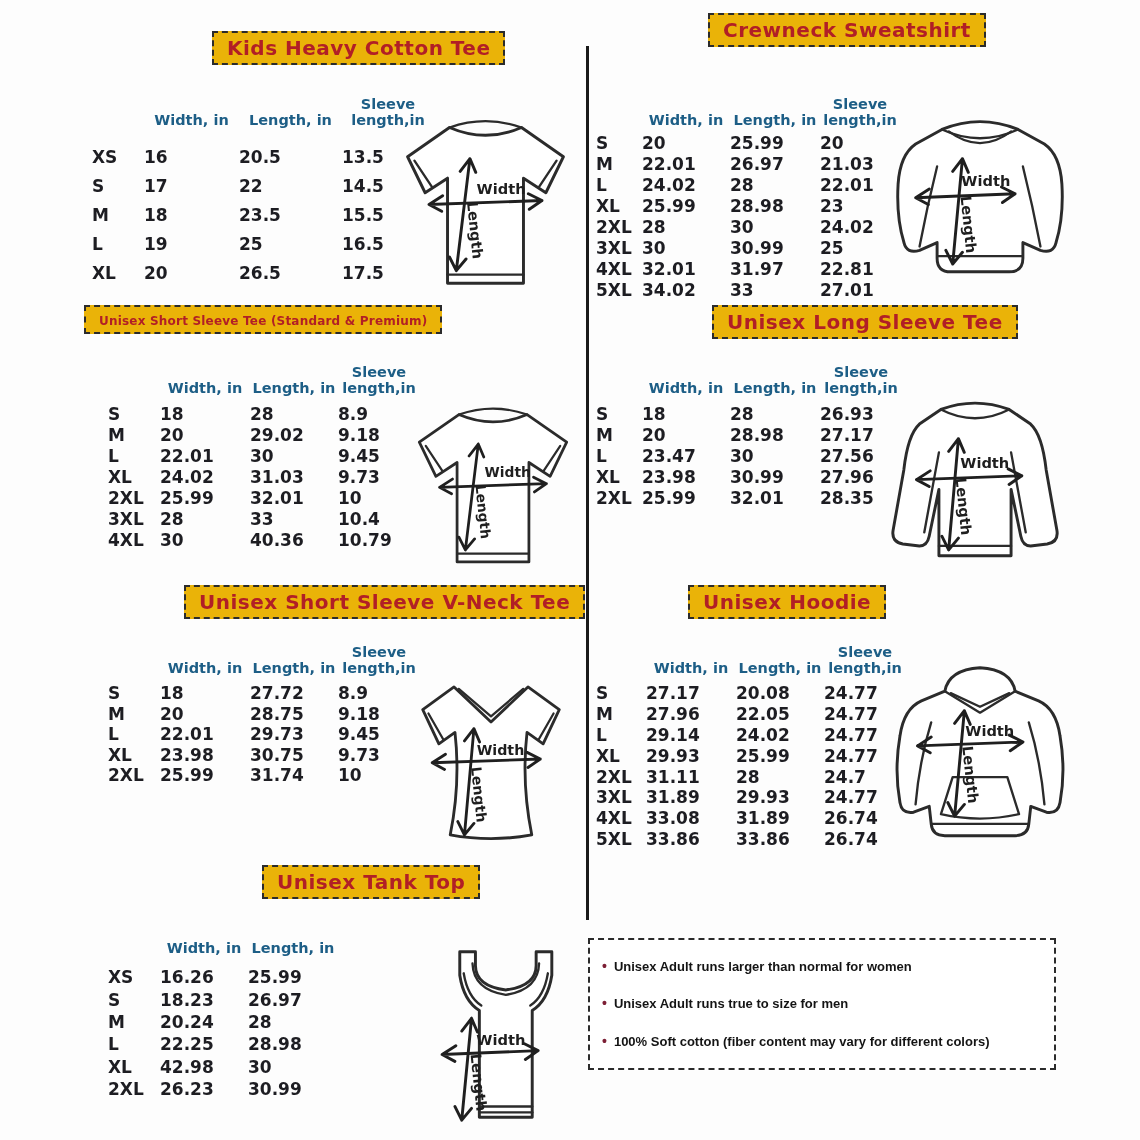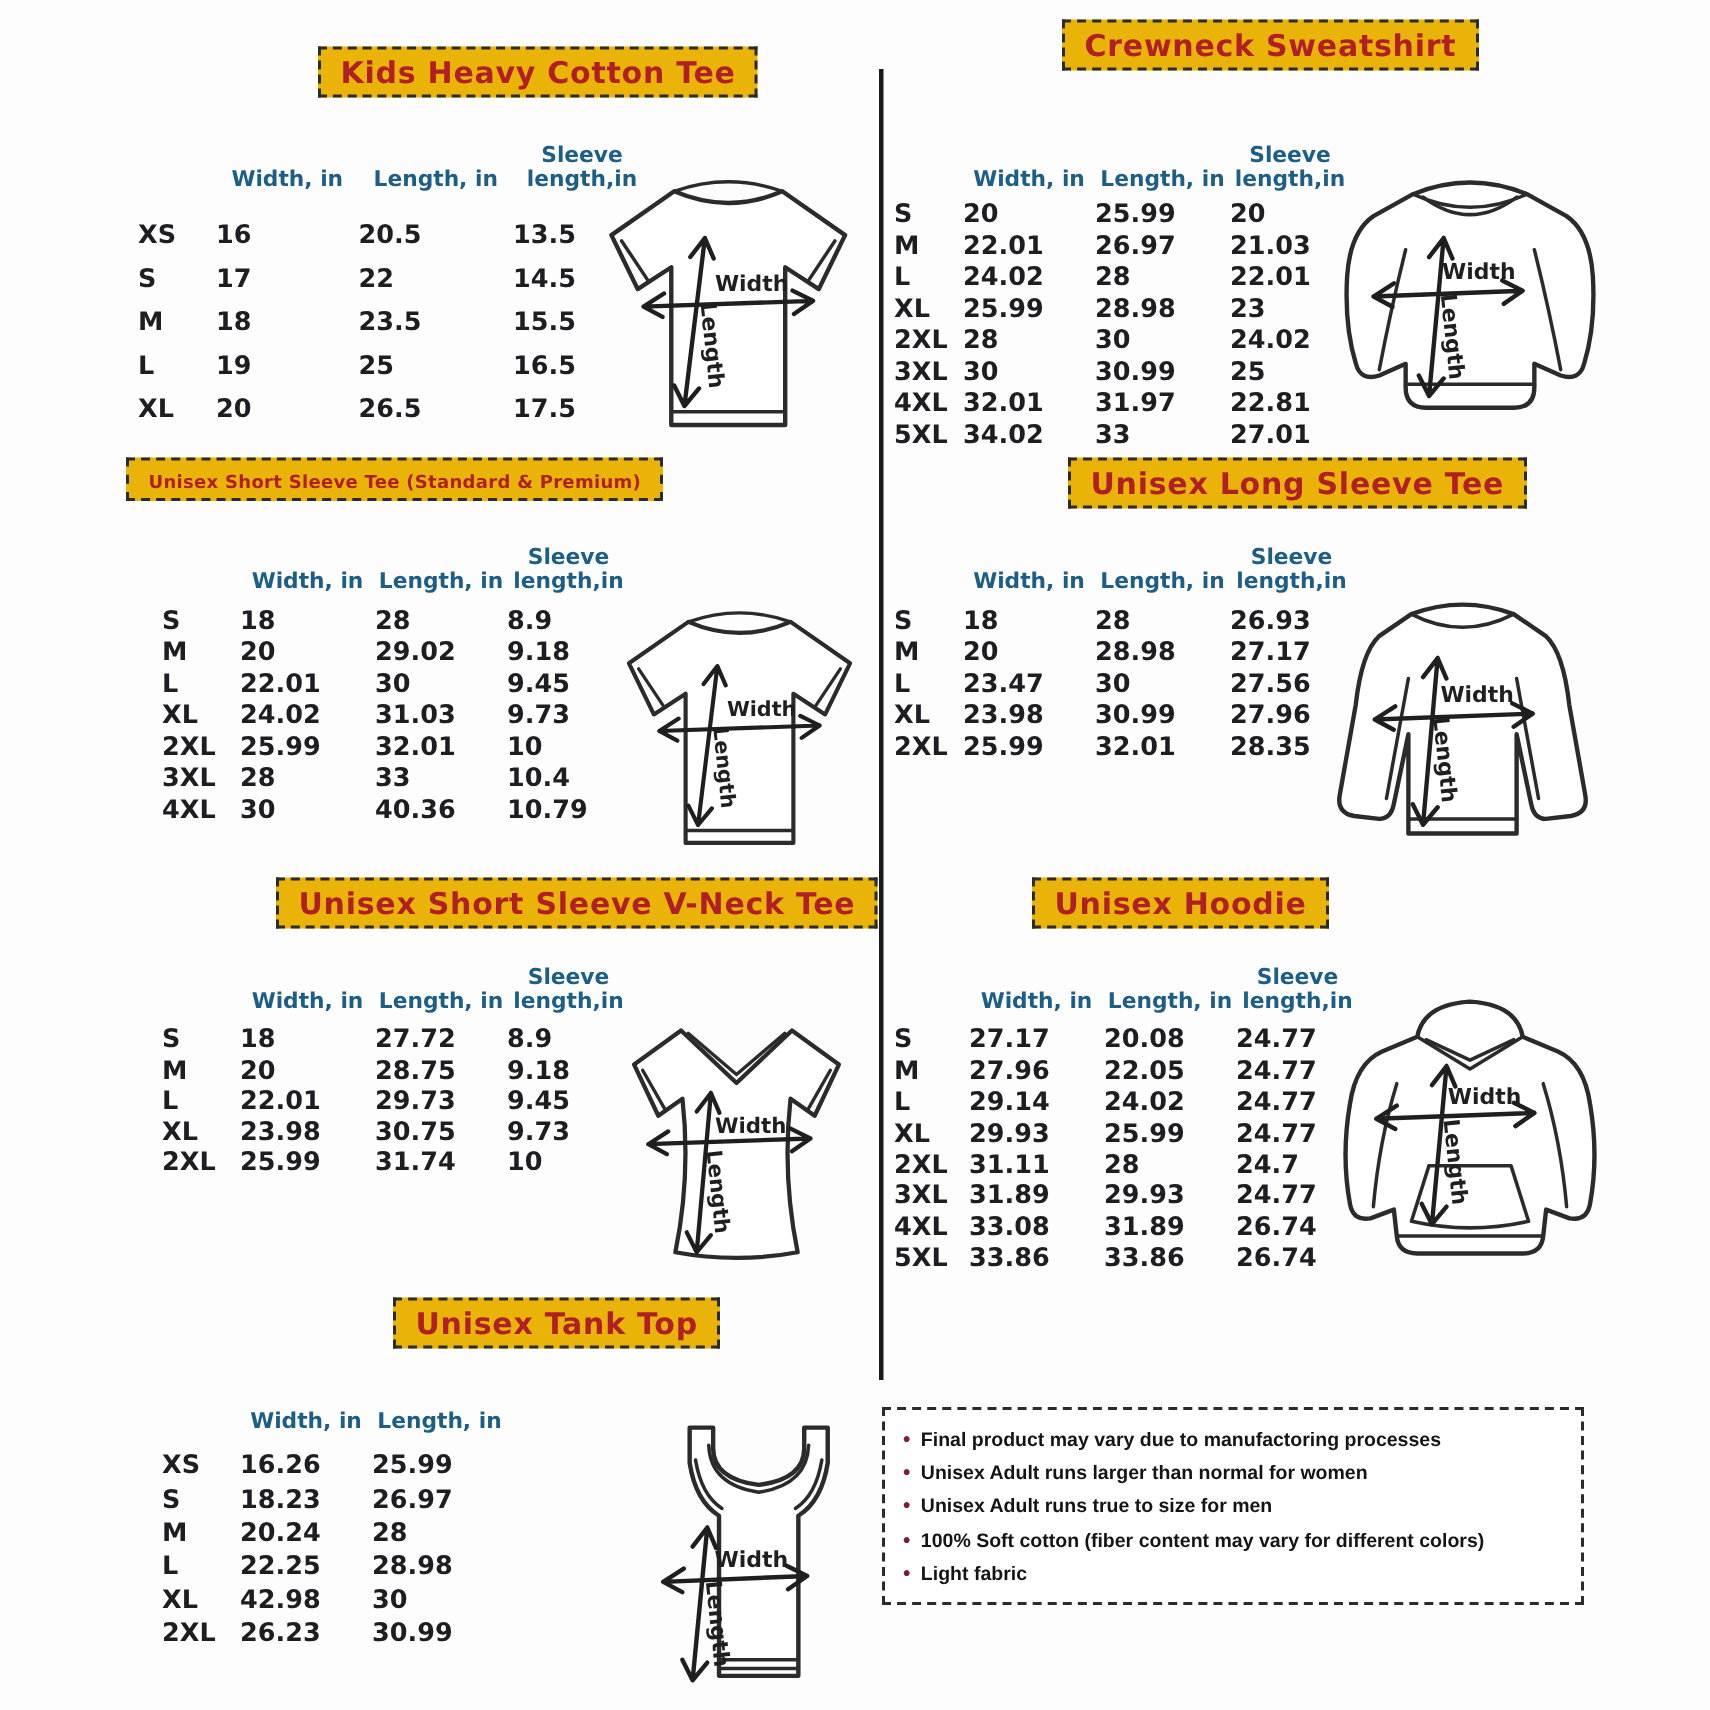--- a/index.html
+++ b/index.html
@@ -498,20 +498,18 @@
       <path class="gs" d="M68,170 L122,170"></path>
       <path class="gs" d="M68,176 L122,176"></path>
       <path class="ga" d="M30,117 L128,113 M30,117 l14,-9 M30,117 l13,7 M128,113 l-14,-7 M128,113 l-13,9"></path>
       <path class="ga" d="M60,80 L50,184 M60,80 l-10,13 M60,80 l6,14 M50,184 l-7,-14 M50,184 l10,-12"></path>
       <text class="gt" x="90" y="107">Width</text>
       <text class="gt" transform="rotate(84 62 146)" x="62" y="146">Length</text>
     </svg>
   </div>
 
   <div class="notesbox">
-      <div class="note">Final product may vary due to manufactoring processes</div>
       <div class="note">Unisex Adult runs larger than normal for women</div>
       <div class="note">Unisex Adult runs true to size for men</div>
       <div class="note">100% Soft cotton (fiber content may vary for different colors)</div>
-      <div class="note">Light fabric</div>
     </div>
 
 </div>
 
 </body></html>

